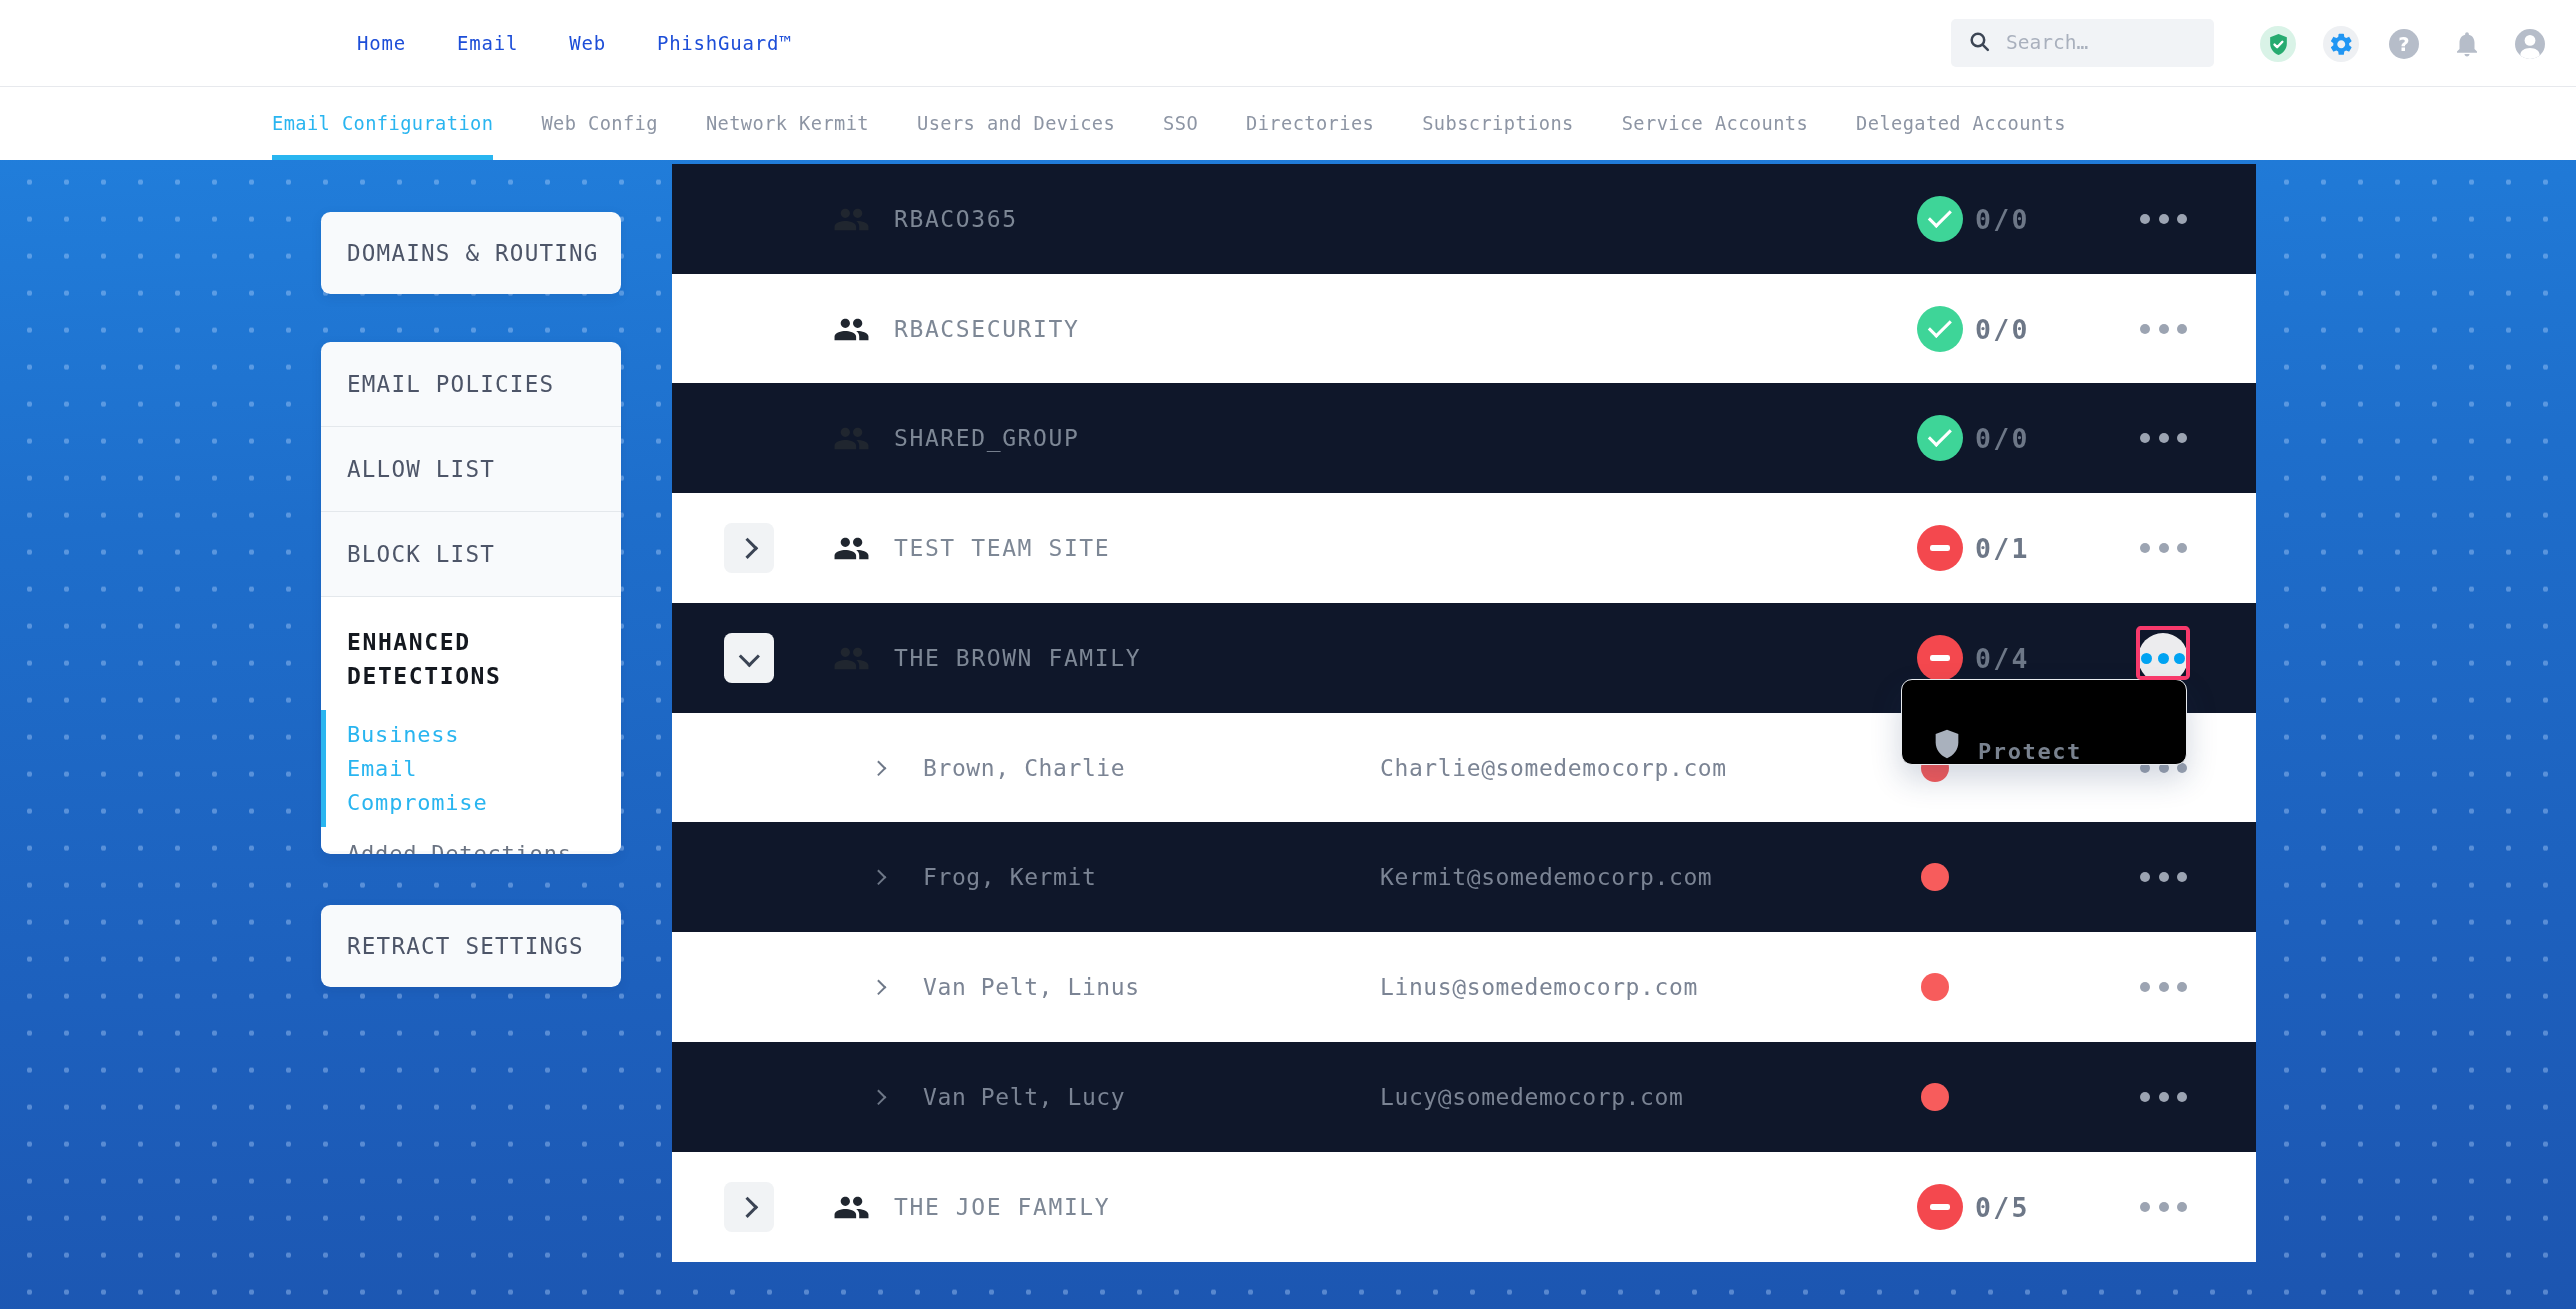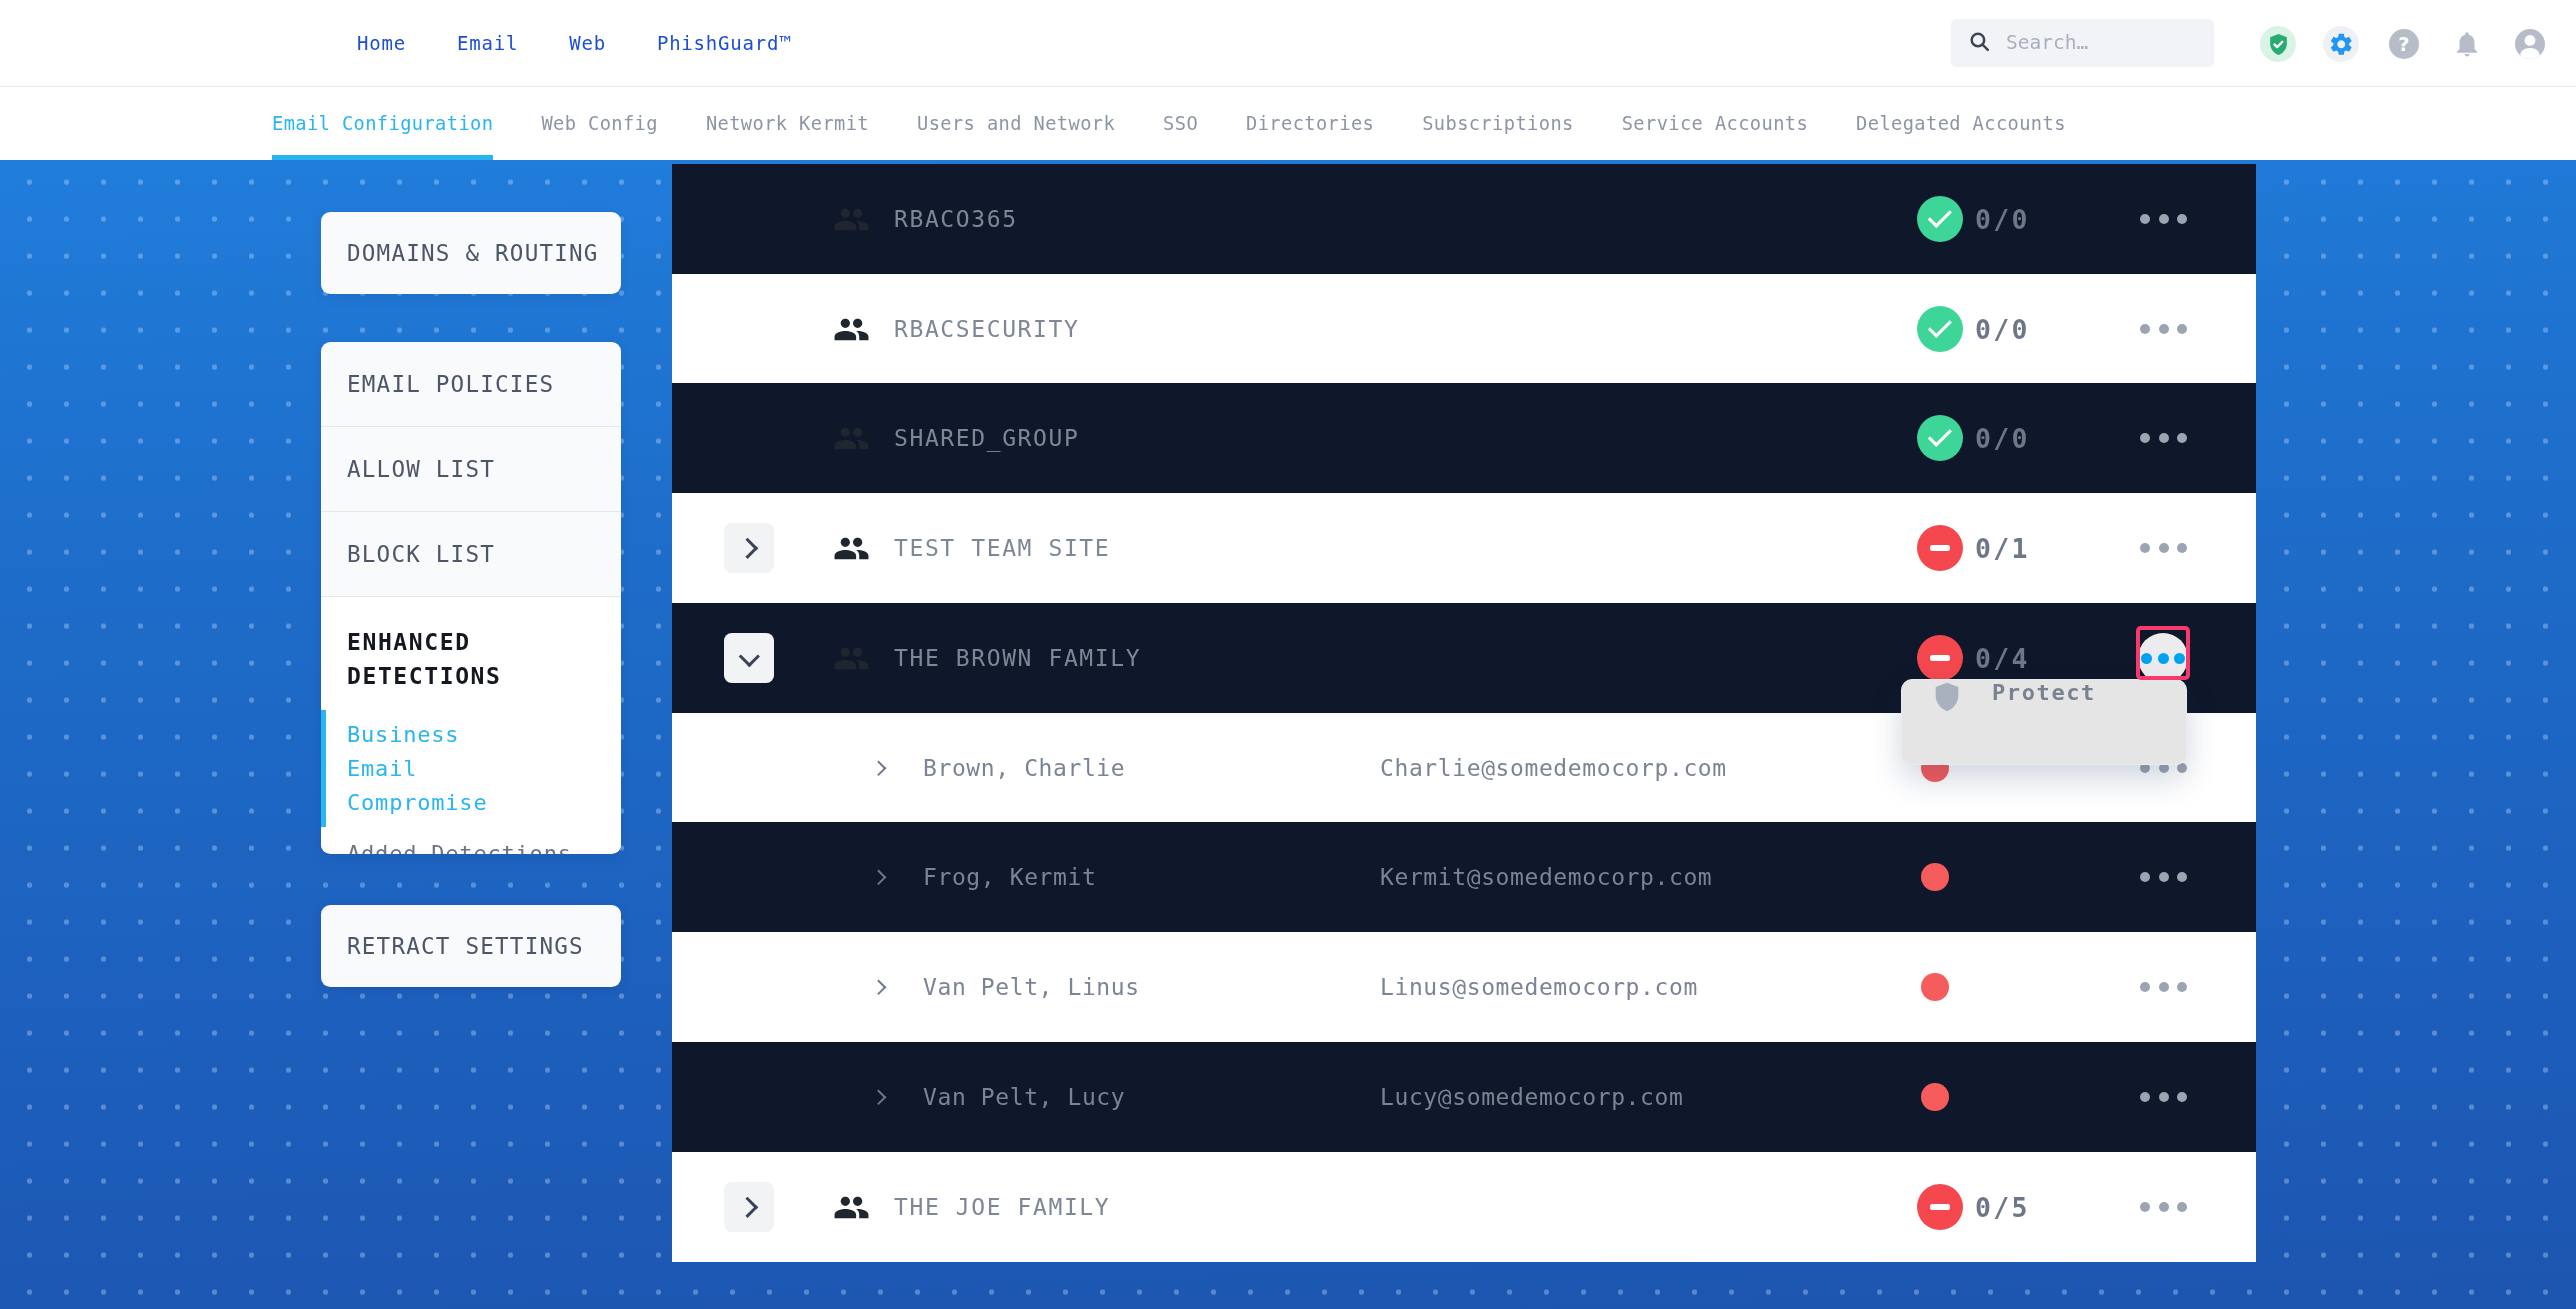--- a/index.html
+++ b/index.html
@@ -64,21 +64,21 @@
   .badge.alert{background:#f4484e;}
   .bcheck{width:18.7px;height:9.3px;border-left:3.9px solid #fff;border-bottom:3.9px solid #fff;transform:rotate(-45deg);margin-top:-5.4px;}
   .bminus{width:20px;height:5.4px;background:#fff;border-radius:2.3px;}
   .count{left:1303px;font-size:26.5px;font-weight:bold;color:#6d7787;letter-spacing:2.3px;}
   .dotsm{position:absolute;left:1249px;top:41px;width:28px;height:28px;border-radius:50%;background:#f75c5c;}
   .dots{position:absolute;left:1468px;top:0;height:110px;display:flex;align-items:center;gap:8.6px;cursor:pointer;}
   .dots i{width:10px;height:10px;border-radius:50%;background:#9ca4b2;}
   .dots-circle{position:absolute;left:1466px;top:30px;width:50px;height:50px;border-radius:50%;background:#ececee;display:flex;align-items:center;justify-content:center;gap:5.4px;cursor:pointer;}
   .dots-circle i{width:11px;height:11px;border-radius:50%;background:#00a3f2;}
   
-  .popup{position:absolute;left:1901px;top:679px;width:286px;height:86px;background:#e5e5e5;border:1.6px solid #e8ebef;border-radius:11px;box-shadow:0 14px 31px rgba(25,48,96,.20);z-index:50;display:flex;align-items:flex-start;gap:28px;padding-left:28px;box-sizing:border-box;cursor:pointer;}
+  .popup{position:absolute;left:1901px;top:679px;width:286px;height:86px;background:#000000;border:1.6px solid #e8ebef;border-radius:11px;box-shadow:0 14px 31px rgba(25,48,96,.20);z-index:50;display:flex;align-items:flex-end;gap:14px;padding-left:28px;box-sizing:border-box;cursor:pointer;}
   .popup-label{font-size:22px;font-weight:bold;color:#79828f;letter-spacing:1.6px;}
   .hlbox{position:absolute;left:2136px;top:626px;width:54px;height:54px;border:4.7px solid #f8396b;border-radius:4.7px;box-sizing:border-box;z-index:60;}
 </style>
 </head>
 <body>
 
 <div class="header">
 
   <nav class="topnav">
     <a href="#">Home</a>
@@ -135,21 +135,21 @@
         </svg>
     </div>
   </div>
 </div>
 
 <div class="tabbar">
   <div class="tabs">
     <div class="tab active">Email Configuration</div>
     <div class="tab">Web Config</div>
     <div class="tab">Network Kermit</div>
-    <div class="tab">Users and Network</div>
+    <div class="tab">Users and Devices</div>
     <div class="tab">SSO</div>
     <div class="tab">Directories</div>
     <div class="tab">Subscriptions</div>
     <div class="tab">Service Accounts</div>
     <div class="tab">Delegated Accounts</div>
   </div>
 </div>
 
 <div class="card card1">
   <span class="side-label">DOMAINS &amp; ROUTING</span>

